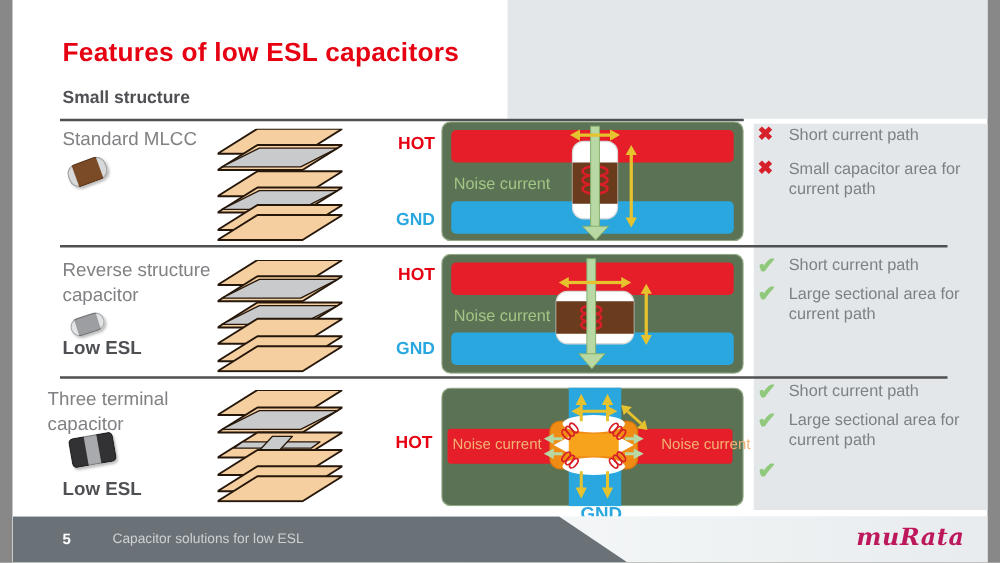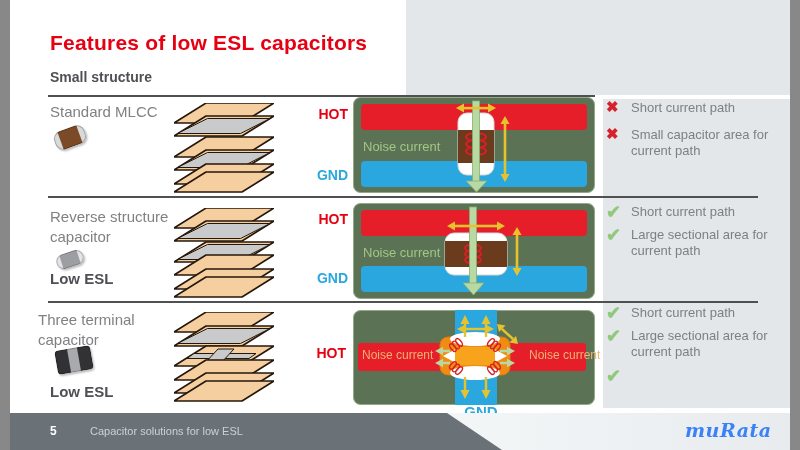--- a/index.html
+++ b/index.html
@@ -35,21 +35,21 @@
   .ann-ico-x{font-size:15px;font-weight:bold;color:#d6212b;width:22px;}
   .ann-ico-c{font-size:18px;font-weight:bold;color:#90c87c;width:22px;}
   .ann-text{font-size:13px;color:#7e8083;width:150px;line-height:16px;}
   
   .footer-bg{left:0;top:413px;width:800px;height:37px;background:linear-gradient(90deg,#f8fafb 40%,#e7ebed);}
   .footer-bar{left:0;top:413px;width:500px;height:37px;background:#6b7277;
     clip-path:polygon(0 0,437px 0,492px 37px,0 37px);}
   .pageno{left:40px;top:424px;font-size:12px;font-weight:bold;color:#ffffff;}
   .footer-text{left:60px;top:425px;font-size:11px;color:#ccd1d4;margin-left:20px;}
   .logo{left:675px;top:419px;font-family:"DejaVu Serif",serif;font-style:italic;font-weight:bold;
-    font-size:19px;color:#3b82f6;letter-spacing:.5px;}
+    font-size:19px;color:#be185d;letter-spacing:.5px;}
 </style>
 </head>
 <body>
 
 <div class="slide">
 
   <div class="abs top-gray"></div>
   <div class="abs title">Features of low ESL capacitors</div>
   <div class="abs subtitle">Small structure</div>
   <div class="abs rule1"></div>

